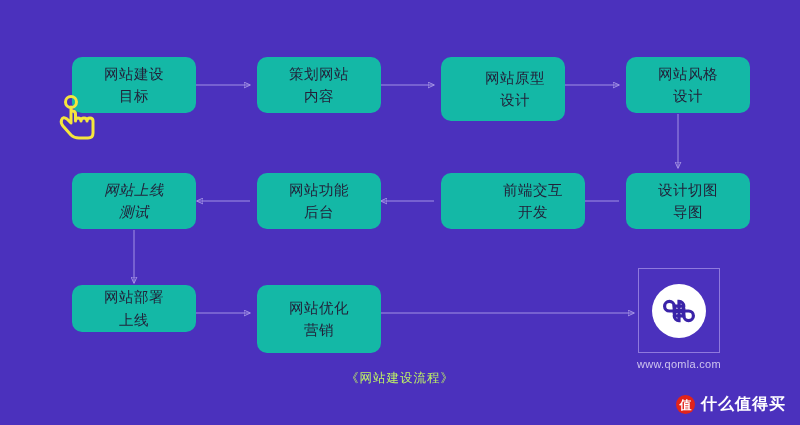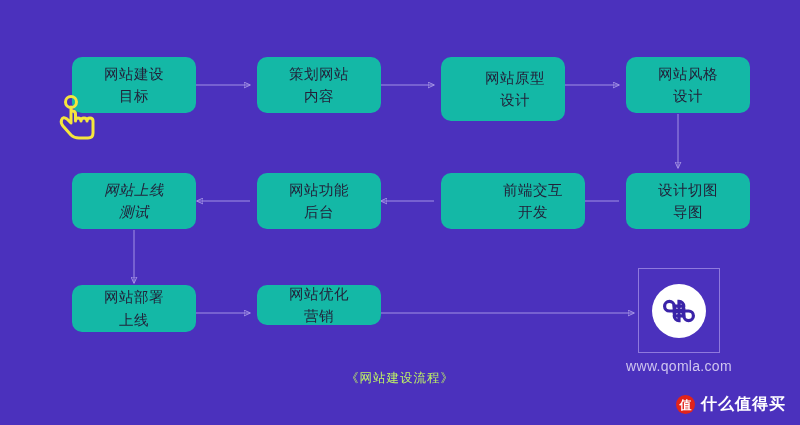--- a/index.html
+++ b/index.html
@@ -79,21 +79,21 @@
     align-items: center;
     justify-content: center;
   }
   .logo-url {
     position: absolute;
     left: 618px;
     top: 358px;
     width: 122px;
     text-align: center;
     color: #cfc5ef;
-    font-size: 14px;
+    font-size: 11px;
     letter-spacing: 0.3px;
   }
   .cursor {
     position: absolute;
     left: 58px;
     top: 93px;
     width: 42px;
     height: 48px;
   }
   .watermark {
@@ -199,21 +199,21 @@
   <div class="node" style="left:626px; top:173px; width:124px; height:56px;">
     <span class="l1">设计切图</span>
     <span class="l2">导图</span>
   </div>
 
   <div class="node" style="left:72px; top:285px; width:124px; height:47px;">
     <span class="l1">网站部署</span>
     <span class="l2">上线</span>
   </div>
 
-  <div class="node" style="left:257px; top:285px; width:124px; height:40px;">
+  <div class="node" style="left:257px; top:285px; width:124px; height:68px;">
     <span class="l1">网站优化</span>
     <span class="l2">营销</span>
   </div>
 
   <div class="logo-frame">
     <div class="logo-disc">
       <svg width="40" height="40" viewBox="0 0 100 100" xmlns="http://www.w3.org/2000/svg">
         <g fill="none" stroke="#3a23a8" stroke-width="8" stroke-linecap="round">
           <path d="M50 44 L50 26 A12 12 0 1 1 38 38 L56 38"></path>
           <path d="M56 50 L74 50 A12 12 0 1 1 62 62 L62 44"></path>

